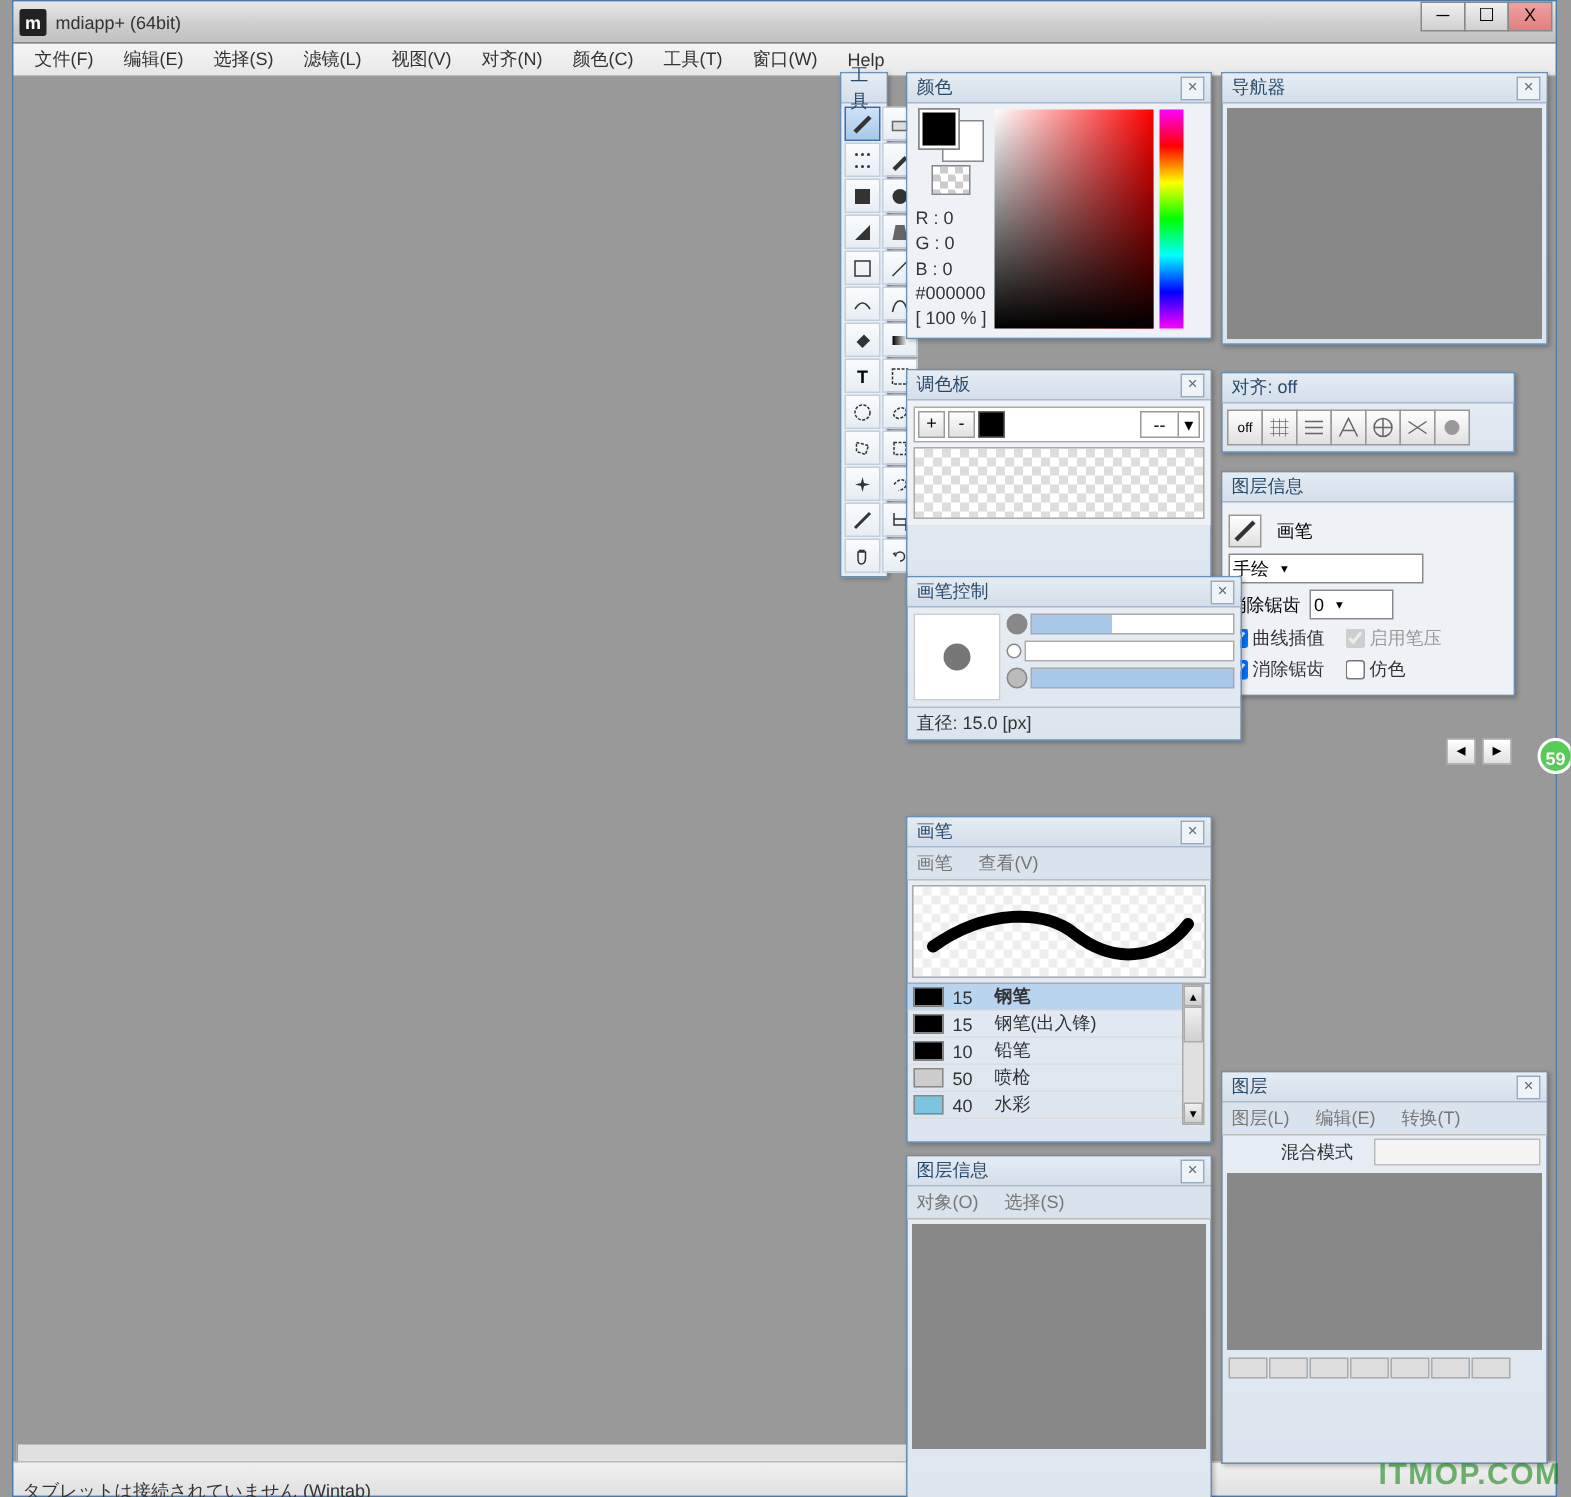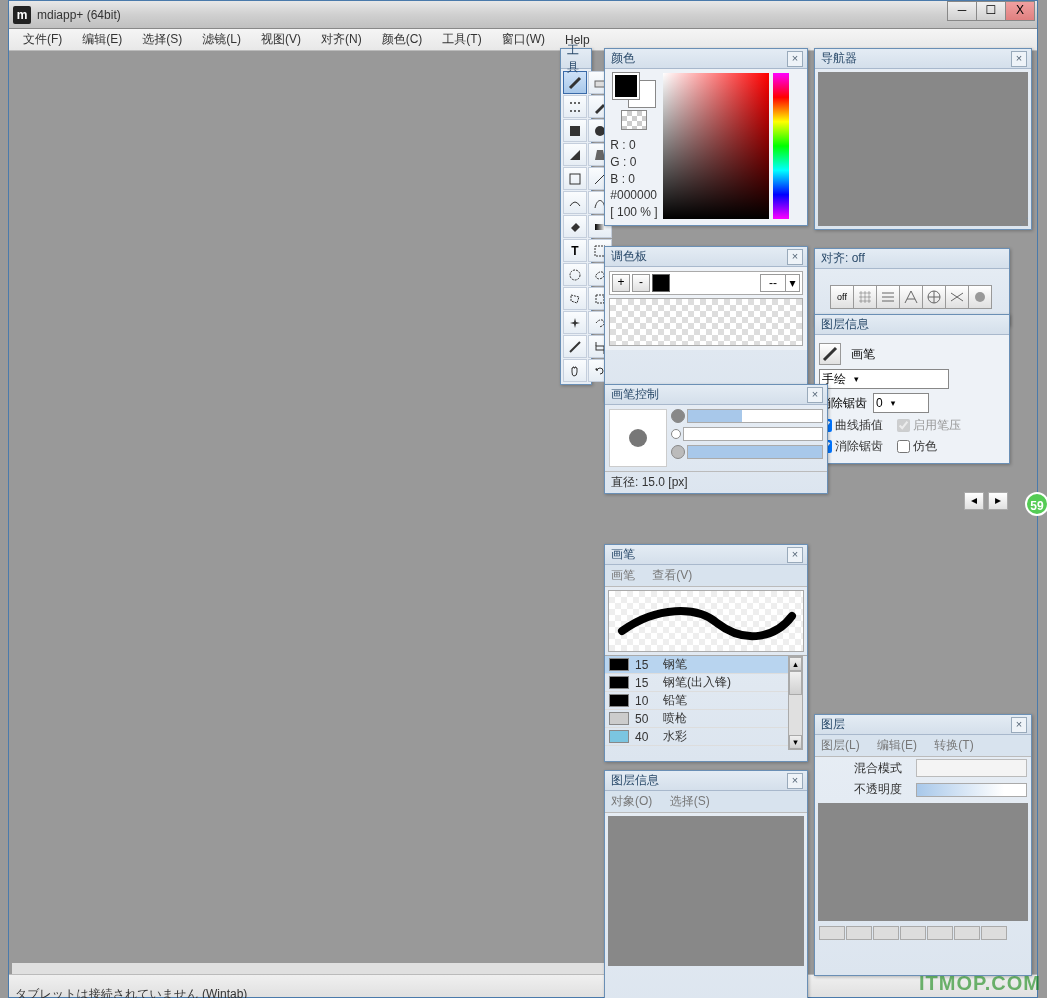--- a/index.html
+++ b/index.html
@@ -56,21 +56,21 @@
 .pal-row { display: flex; align-items: center; gap: 2px; border: 1px solid #aaa; background: #fff; padding: 2px; }
 .pal-btn { width: 18px; height: 18px; border: 1px solid #999; background: linear-gradient(#fff,#e0e0e0); text-align: center; line-height: 14px; cursor: default; }
 .pal-swatch { width: 18px; height: 18px; background: #000; border: 1px solid #666; }
 .pal-dd { margin-left: auto; width: 40px; height: 18px; border: 1px solid #999; background: #fff; display: flex; }
 .pal-dd div:first-child { flex: 1; text-align: center; line-height: 16px; }
 .pal-dd div:last-child { width: 14px; border-left: 1px solid #999; text-align: center; line-height: 16px; }
 .pal-area { height: 48px; margin-top: 3px; border: 1px solid #aaa; background: repeating-conic-gradient(#ddd 0 25%, #fff 0 50%) 0 0/12px 12px; }
 
 
 .align-panel { left: 814px; top: 248px; width: 196px; }
-.align-row { display: flex; padding: 16px; gap: 0; }
+.align-row { display: flex; padding: 4px; gap: 0; }
 .align-cell { width: 24px; height: 24px; border: 1px solid #999; background: linear-gradient(#fff,#e0e0e0); margin-left: -1px; display: flex; align-items: center; justify-content: center; font-size: 10px; }
 
 
 .topts-panel { left: 814px; top: 314px; width: 196px; }
 .topts-row { display: flex; align-items: center; gap: 6px; margin: 4px 0; }
 .topts-icon { width: 22px; height: 22px; border: 1px solid #999; background: linear-gradient(#fff,#e0e0e0); margin-right: 4px; }
 .dd { border: 1px solid #888; background: #fff; display: inline-flex; align-items: center; padding: 0 2px; height: 20px; }
 .dd .ar { margin-left: 8px; font-size: 9px; }
 .cb { display: inline-flex; align-items: center; gap: 3px; margin-right: 8px; color: #333; }
 .cb input { width: 13px; height: 13px; }
@@ -500,21 +500,21 @@
   <div class="brush-prev">
     <svg class="stroke" width="180" height="44">
       <path d="M5 30 C 40 5, 80 5, 100 22 C 130 45, 160 35, 175 15" stroke="#000" stroke-width="8" fill="none" stroke-linecap="round"></path>
     </svg>
   </div>
   <div class="brush-list" style="position:relative">
     <div class="brush-list-inner" style="margin-right:16px">
       <div class="brush-item sel">
         <div class="brush-chip" style="background:#000"></div>
         <span class="brush-sz">15</span>
-        <span class="brush-nm" style="font-weight:normal">钢笔</span>
+        <span class="brush-nm" style="font-weight:bold">钢笔</span>
       </div>
       <div class="brush-item">
         <div class="brush-chip" style="background:#000"></div>
         <span class="brush-sz">15</span>
         <span class="brush-nm">钢笔(出入锋)</span>
       </div>
       <div class="brush-item">
         <div class="brush-chip" style="background:#000"></div>
         <span class="brush-sz">10</span>
         <span class="brush-nm">铅笔</span>
@@ -557,24 +557,20 @@
   </div>
   <div class="panel-sub">
     <span>图层(L)</span>
     <span>编辑(E)</span>
     <span>转换(T)</span>
   </div>
   <div class="layers-row">
     <span class="lab">混合模式</span>
     <div class="blend-dd"></div>
   </div>
-  <div class="layers-row">
-    <span class="lab">不透明度</span>
-    <div class="opac-bar"></div>
-  </div>
   <div class="layer-canvas"></div>
   <div class="layer-thumbs">
     <div class="layer-thumb"></div>
     <div class="layer-thumb"></div>
     <div class="layer-thumb"></div>
     <div class="layer-thumb"></div>
     <div class="layer-thumb"></div>
     <div class="layer-thumb"></div>
     <div class="layer-thumb"></div>
   </div>

